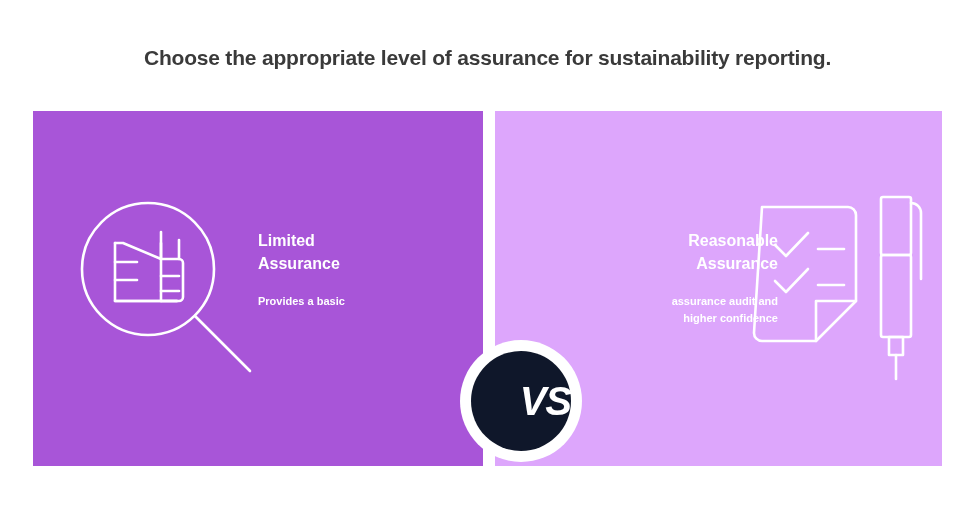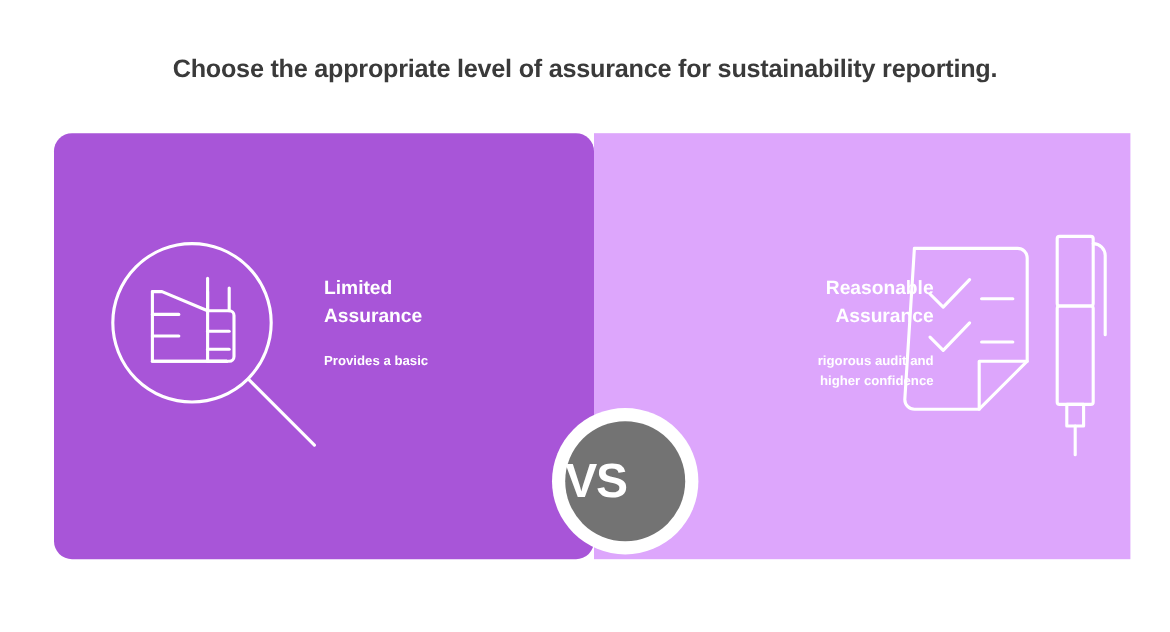--- a/index.html
+++ b/index.html
@@ -27,21 +27,21 @@
   .panels {
     position:absolute;
     left:33px; top:111px;
     width:909px; height:355px;
   }
   .panel {
     position:absolute;
     top:0; height:355px;
     overflow:hidden;
   }
-  .panel-left  { left:12px;     width:450px; background:#a855d8;border-radius:15px; }
+  .panel-left  { left:0;     width:450px; background:#a855d8; }
   .panel-right { left:462px; width:447px; background:#dda6fc; }
 
   
   .panel-text { position:absolute; }
   .panel-left  .panel-text { left:225px; top:118px; width:180px; text-align:left; }
   .panel-right .panel-text { left:103px; top:118px; width:180px; text-align:right; }
 
   .panel-heading {
     font-size:16px;
     font-weight:bold;
@@ -67,22 +67,22 @@
     left:427px; top:229px;
     width:122px; height:122px;
     border-radius:50%;
     background:#ffffff;
     display:flex; align-items:center; justify-content:center;
     z-index:5;
   }
   .vs-inner {
     width:100px; height:100px;
     border-radius:50%;
-    background:#737373;
-    display:flex; align-items:center; justify-content:flex-start;
+    background:#0f172a;
+    display:flex; align-items:center; justify-content:flex-end;font-style:italic;
   }
   .vs-text {
     color:#ffffff;
     font-size:40px;
     font-weight:bold;
     letter-spacing:-1px;
     line-height:1;
   }
 </style>
 </head>
@@ -126,21 +126,21 @@
     </div>
 
     <div class="panel panel-right">
 
       <div class="panel-text">
         <div class="panel-heading">
           <div>Reasonable</div>
           <div>Assurance</div>
         </div>
         <div class="panel-sub">
-          <div>rigorous audit and</div>
+          <div>assurance audit and</div>
           <div>higher confidence</div>
         </div>
       </div>
 
       <div class="icon-wrap icon-right">
         <svg width="190" height="200" viewBox="0 0 190 200" fill="none" stroke="#ffffff" stroke-width="2.6" stroke-linecap="round" stroke-linejoin="round">
 
           <path d="M12 18 h86 a8 8 0 0 1 8 8 v86 l-40 40 h-54 a8 8 0 0 1 -8 -8 z"></path>
           <path d="M106 112 h-40 v40"></path>
 

